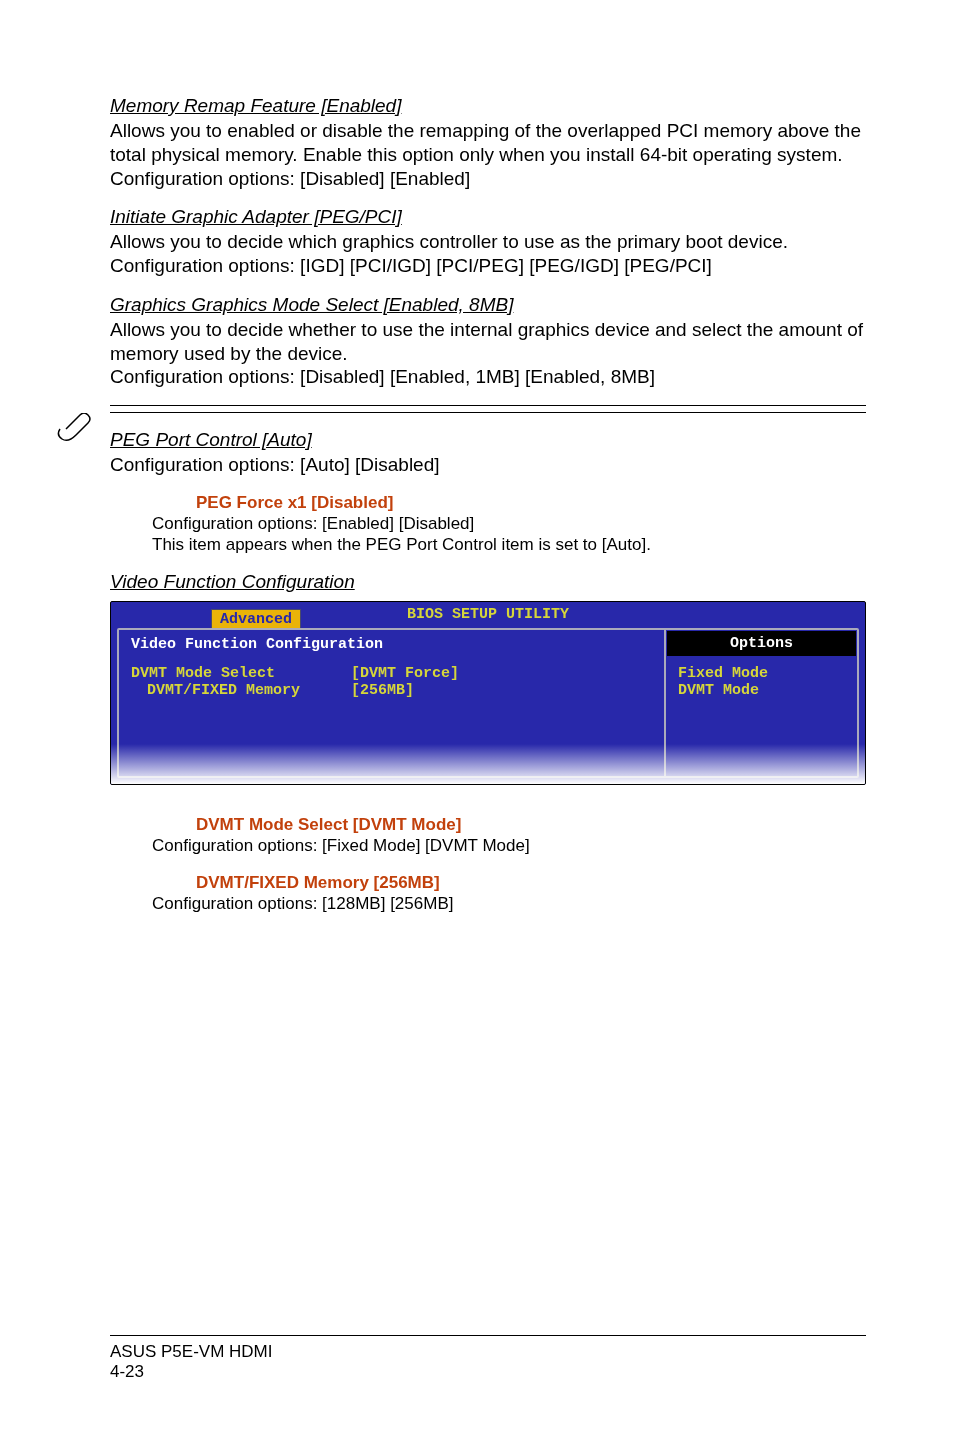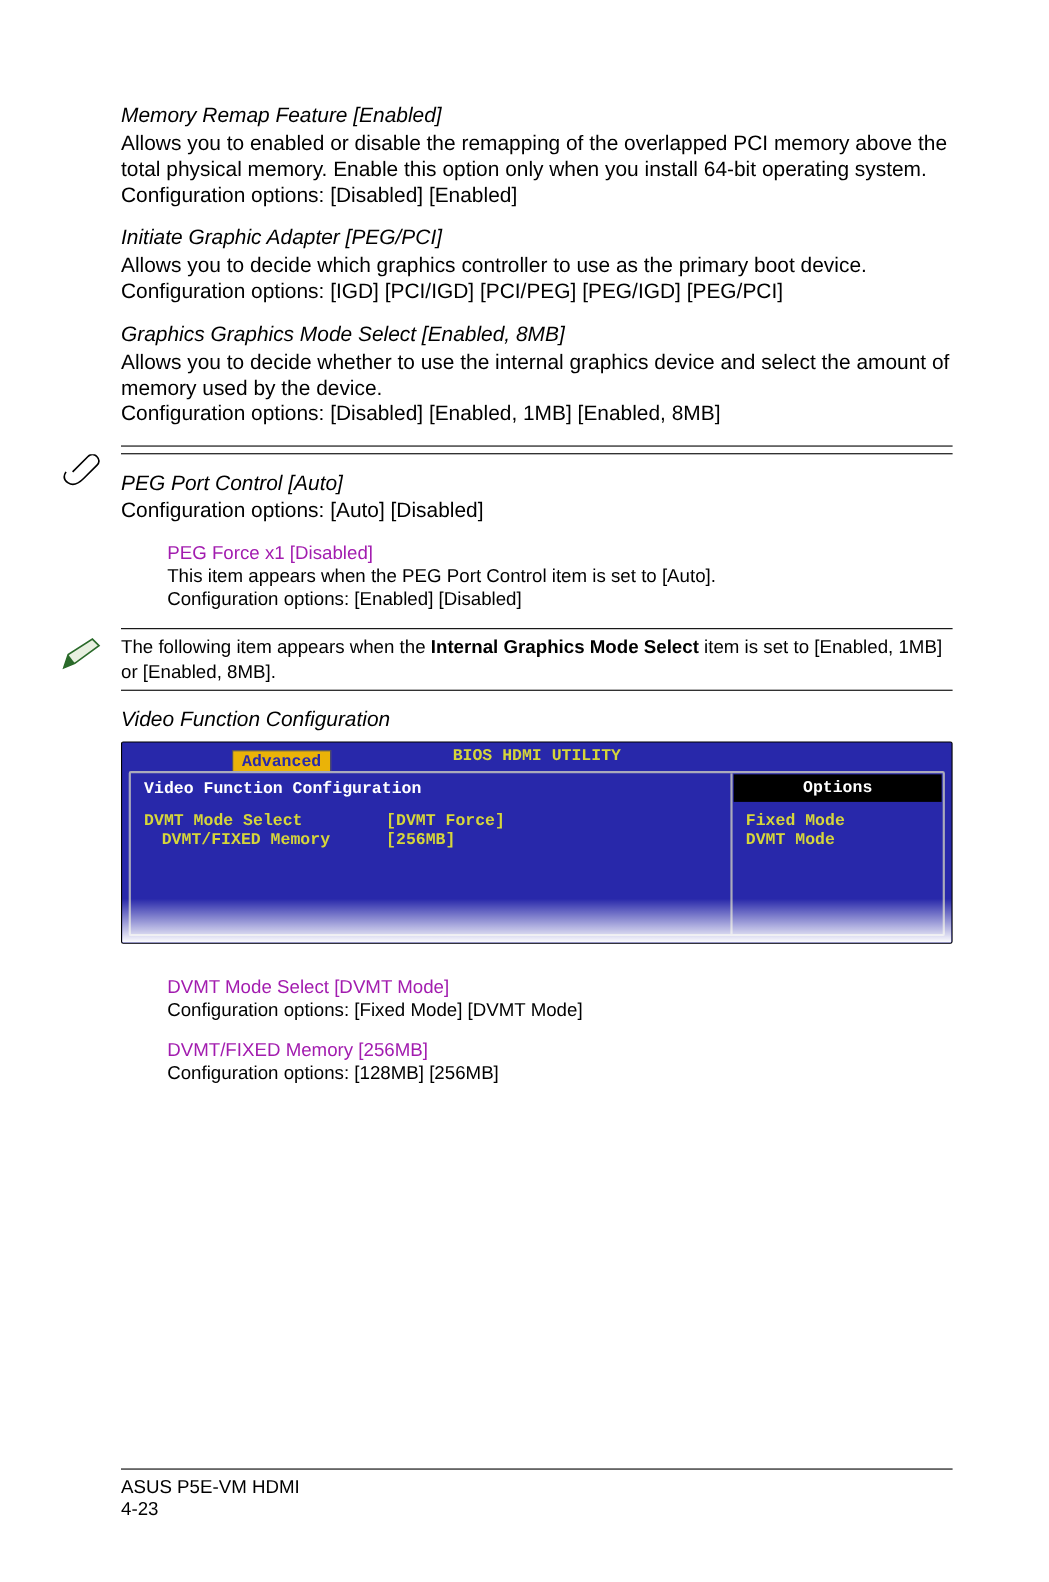--- a/index.html
+++ b/index.html
@@ -8,20 +8,21 @@
     background: #fff;
     width: 954px;
     min-height: 1438px;
     position: relative;
   }
   .page {
     padding: 95px 88px 40px 110px;
   }
   .section-title {
     font-style: italic;
+    text-decoration: underline;
     font-size: 19px;
     margin-bottom: 2px;
     color: #000;
   }
   .body-text {
     font-size: 19px;
     line-height: 1.25;
     margin-bottom: 16px;
     color: #000;
   }
@@ -48,22 +49,23 @@
     line-height: 1.25;
     color: #000;
     margin-bottom: 6px;
   }
   .sub-block {
     margin-left: 42px;
     margin-bottom: 16px;
   }
   .sub-heading {
     font-size: 17px;
-    font-weight: normal;
-    color: #a21caf;
+    font-weight: bold;
+    color: #c2410c;
+    margin-left: 44px;
   }
   .sub-text {
     font-size: 17px;
     line-height: 1.25;
     color: #000;
   }
   .bios-box {
     margin-top: 8px;
     margin-bottom: 30px;
     background: #2828aa;
@@ -182,41 +184,30 @@
     </svg>
     <hr class="note-rule">
     <hr class="note-rule">
   </div>
 
   <div class="section-title">PEG Port Control [Auto]</div>
   <div class="body-text">Configuration options: [Auto] [Disabled]</div>
 
   <div class="sub-block">
     <div class="sub-heading">PEG Force x1 [Disabled]</div>
+    <div class="sub-text">Configuration options: [Enabled] [Disabled]</div>
     <div class="sub-text">This item appears when the PEG Port Control item is set to [Auto].</div>
-    <div class="sub-text">Configuration options: [Enabled] [Disabled]</div>
-  </div>
-
-  <div class="note-wrap">
-    <svg class="note-icon" viewBox="0 0 42 32">
-      <path d="M4 28 L8 16 L30 2 L36 8 L14 24 Z" fill="#e8f0e0" stroke="#2a6a2a" stroke-width="1.5"></path>
-      <path d="M4 28 L8 16 L14 24 Z" fill="#2a6a2a"></path>
-    </svg>
-    <hr class="note-rule">
-    <div class="note-text">
-      <span>The following item appears when the </span><span class="bold">Internal Graphics Mode Select</span><span> item is set to [Enabled, 1MB] or [Enabled, 8MB].</span>
-    </div>
-    <hr class="note-rule">
-  </div>
+  </div>
+
 
   <div class="section-title" style="margin-bottom:8px">Video Function Configuration</div>
 
   <div class="bios-box">
     <div class="bios-top">
-      <div class="bios-title">BIOS HDMI UTILITY</div>
+      <div class="bios-title">BIOS SETUP UTILITY</div>
       <div class="bios-tab">Advanced</div>
     </div>
     <div class="bios-main">
       <div class="bios-left">
         <div class="bios-config-title">Video Function Configuration</div>
         <div class="bios-row">
           <div class="bios-key">DVMT Mode Select</div>
           <div>[DVMT Force]</div>
         </div>
         <div class="bios-row-indent">

